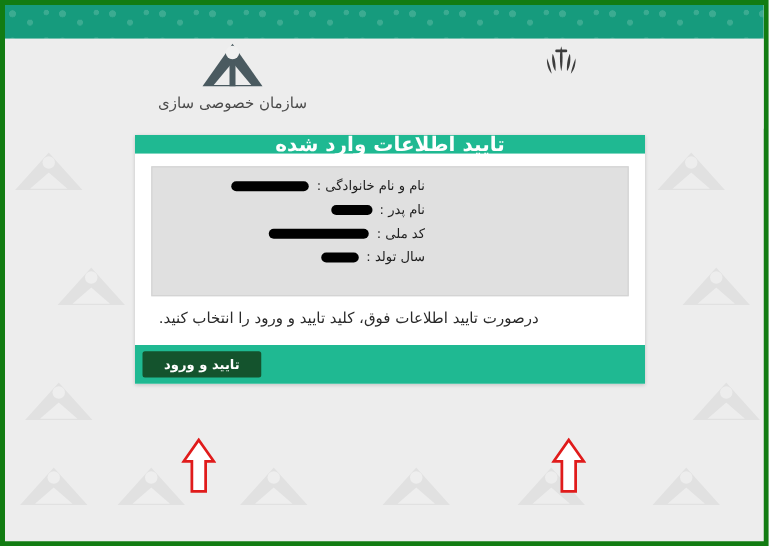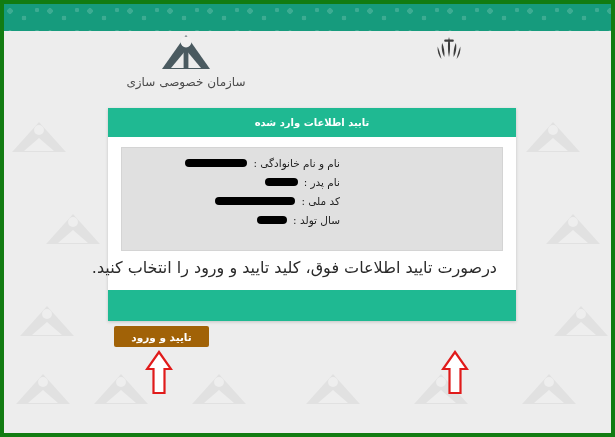--- a/index.html
+++ b/index.html
@@ -92,24 +92,24 @@
   
   .card {
     position: absolute;
     left: 104px;
     top: 104px;
     width: 408px;
     background: #ffffff;
     box-shadow: 0 1px 3px rgba(0,0,0,.18);
   }
   .card-header {
-    height: 29px;
+    height: 15px;
     background: #1fb992;
     color: #ffffff;
-    font-size: 10px;
+    font-size: 16px;
     font-weight: bold;
     display: flex;
     align-items: center;
     justify-content: center;
     letter-spacing: .2px;
   }
   .card-body {
     background: #ffffff;
     padding: 10px 13px 6px 13px;
   }
@@ -143,21 +143,21 @@
   .redaction {
     display: inline-block;
     height: 8px;
     background: #000000;
     border-radius: 4px;
     vertical-align: middle;
   }
 
   .notice {
     text-align: left;
-    font-size: 16px;
+    font-size: 12px;
     color: #2a2a2a;
     line-height: 16px;
     padding: 9px 6px 8px 6px;
   }
   .notice div { white-space: nowrap; }
 
   .card-footer {
     background: #1fb992;
     height: 31px;
     position: relative;
@@ -180,22 +180,21 @@
     padding: 0;
   }
   .btn-correct {
     right: 6px;
     width: 109px;
     background: #e03245;
   }
   .btn-confirm {
     left: 6px;
     width: 95px;
-    background: #a16207;
-    margin-top: 31px;
+    background: #14532d;
   }
 
   
   .arrow {
     position: absolute;
     width: 28px;
     height: 46px;
   }
   .arrow-left  { left: 141px; top: 346px; }
   .arrow-right { left: 437px; top: 346px; }

